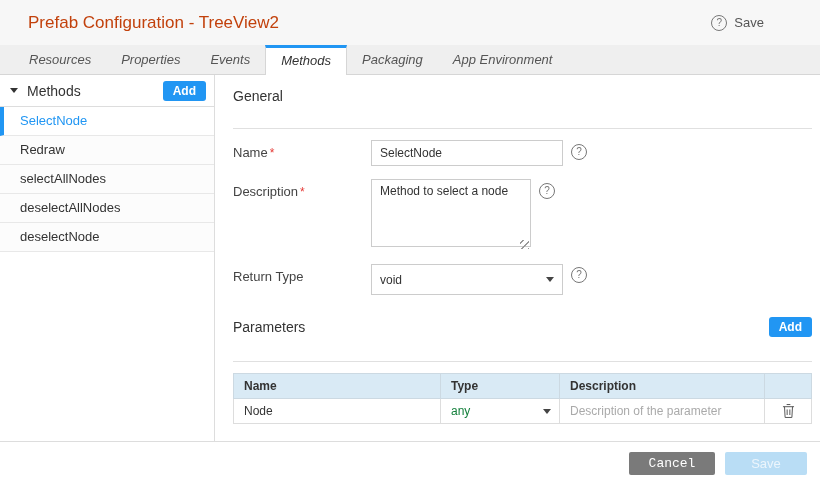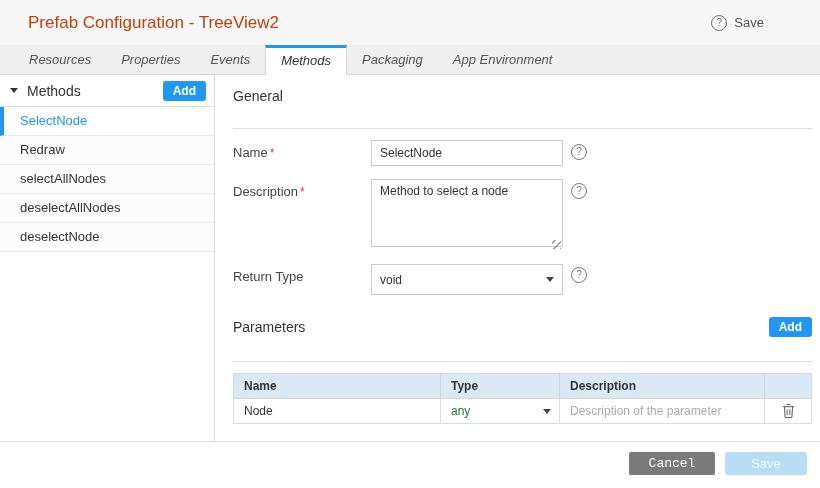--- a/index.html
+++ b/index.html
@@ -43,21 +43,21 @@
   .section-head { display:flex; align-items:center; justify-content:space-between;
                   border-bottom:1px solid #e0e0e0; padding-bottom:24px; margin-bottom:11px; }
   .section-title { font-size:14px; color:#333; }
   .form-row { display:flex; margin-bottom:13px; align-items:flex-start; }
   .form-label { width:138px; font-size:13px; color:#444; padding-top:5px; }
   .req { color:#e53935; margin-left:2px; font-size:12px; }
   .ctl { display:flex; align-items:flex-start; }
   .txt-input { width:192px; height:26px; border:1px solid #ccc; font-size:12px; color:#333;
                padding:0 8px; font-family:"Liberation Sans",sans-serif; background:#fff; }
   .ta-wrap { position:relative; }
-  textarea.txt-area { width:192px; height:68px; border:1px solid #ccc; font-size:12px; color:#333;
+  textarea.txt-area { width:160px; height:68px; border:1px solid #ccc; font-size:12px; color:#333;
                padding:4px 8px; resize:none; font-family:"Liberation Sans",sans-serif; }
   .resize-grip { position:absolute; right:2px; bottom:2px; width:9px; height:9px; pointer-events:none;
                background:repeating-linear-gradient(135deg, transparent 0 2px, #999 2px 3px, transparent 3px 5px); }
   .fake-select { width:192px; height:31px; border:1px solid #ccc; background:#fff; display:flex;
                align-items:center; justify-content:space-between; padding:0 8px; font-size:12px;
                color:#333; cursor:pointer; }
   .sel-caret { width:0; height:0; border-left:4px solid transparent; border-right:4px solid transparent;
                border-top:5px solid #444; }
   .help-icn { margin-left:8px; margin-top:4px; cursor:pointer; }
   .row-gap { margin-bottom:15px; }

